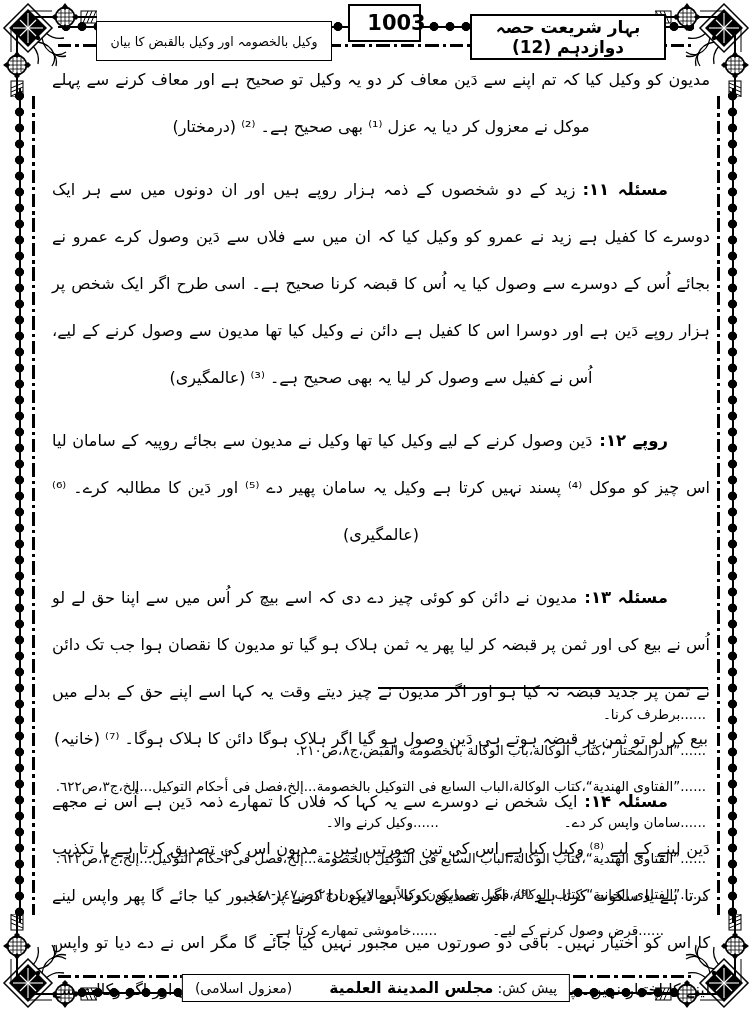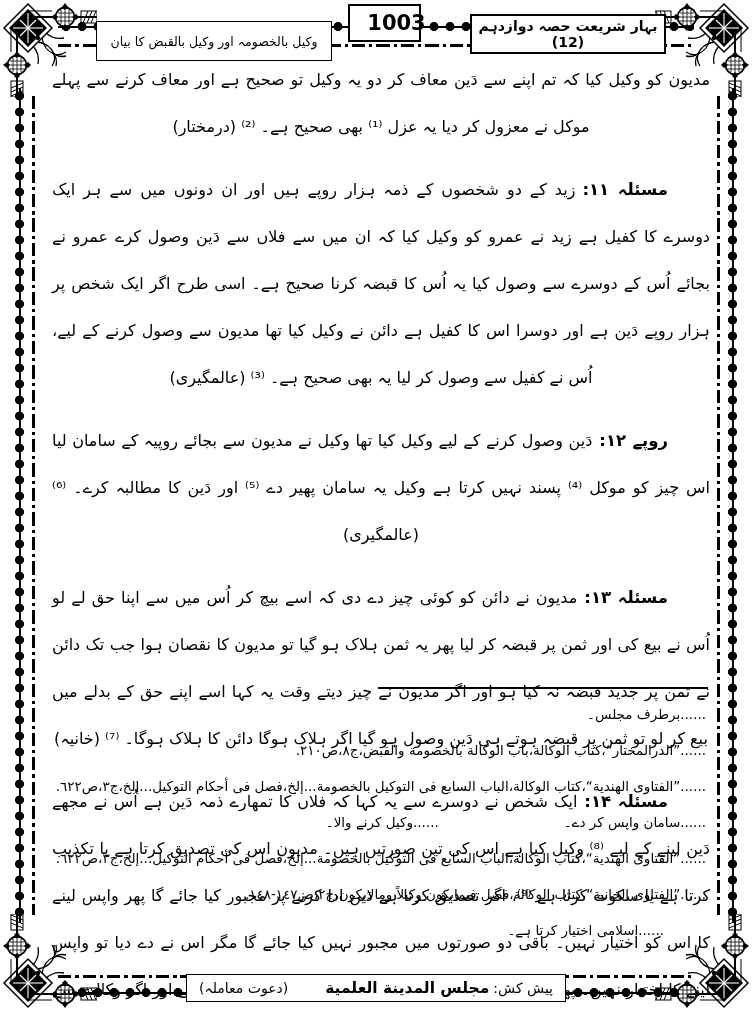--- a/index.html
+++ b/index.html
@@ -64,22 +64,22 @@
     text-align: center; direction: rtl;
   }
   .box-page {
     left: 348px; top: 4px; width: 73px; height: 38px;
     border-width: 2.8px;
     font-weight: bold; font-size: 21px; direction: ltr;
     font-family: "DejaVu Sans", sans-serif;
     padding-left: 24px;
   }
   .box-book {
-    right: 86px; top: 14px; width: 196px; height: 40px;
-    font-weight: bold; font-size: 14px; padding: 2px 6px;
+    right: 86px; top: 14px; width: 196px; height: 46px;
+    font-weight: bold; font-size: 17px; padding: 2px 6px;
   }
   .box-chapter {
     left: 96px; top: 21px; width: 236px; height: 40px;
     font-size: 12.5px; padding: 14px 6px; border-width: 1.6px;
   }
   
   .content {
     position: absolute; left: 52px; right: 42px; top: 56px; z-index: 2;
     direction: rtl; text-align: justify;
     font-size: 16px; line-height: 47px;
@@ -222,42 +222,43 @@
     <p class="para center-last indented"><span class="masala">مسئلہ ۱۱:</span><span>زید کے دو شخصوں کے ذمہ ہزار روپے ہیں اور ان دونوں میں سے ہر ایک دوسرے کا کفیل ہے زید نے عمرو کو وکیل کیا کہ ان میں سے فلاں سے دَین وصول کرے عمرو نے بجائے اُس کے دوسرے سے وصول کیا یہ اُس کا قبضہ کرنا صحیح ہے۔ اسی طرح اگر ایک شخص پر ہزار روپے دَین ہے اور دوسرا اس کا کفیل ہے دائن نے وکیل کیا تھا مدیون سے وصول کرنے کے لیے، اُس نے کفیل سے وصول کر لیا یہ بھی صحیح ہے۔ ⁽³⁾ (عالمگیری)</span></p>
     <p class="para center-last indented"><span class="masala">روپے ۱۲:</span><span>دَین وصول کرنے کے لیے وکیل کیا تھا وکیل نے مدیون سے بجائے روپیہ کے سامان لیا اس چیز کو موکل ⁽⁴⁾ پسند نہیں کرتا ہے وکیل یہ سامان پھیر دے ⁽⁵⁾ اور دَین کا مطالبہ کرے۔ ⁽⁶⁾ (عالمگیری)</span></p>
     <p class="para center-last indented"><span class="masala">مسئلہ ۱۳:</span><span>مدیون نے دائن کو کوئی چیز دے دی کہ اسے بیچ کر اُس میں سے اپنا حق لے لو اُس نے بیع کی اور ثمن پر قبضہ کر لیا پھر یہ ثمن ہلاک ہو گیا تو مدیون کا نقصان ہوا جب تک دائن نے ثمن پر جدید قبضہ نہ کیا ہو اور اگر مدیون نے چیز دیتے وقت یہ کہا اسے اپنے حق کے بدلے میں بیع کر لو تو ثمن پر قبضہ ہوتے ہی دَین وصول ہو گیا اگر ہلاک ہوگا دائن کا ہلاک ہوگا۔ ⁽⁷⁾ (خانیہ)</span></p>
     <p class="para justify-last indented"><span class="masala">مسئلہ ۱۴:</span><span>ایک شخص نے دوسرے سے یہ کہا کہ فلاں کا تمھارے ذمہ دَین ہے اُس نے مجھے دَین لینے کے لیے ⁽⁸⁾ وکیل کیا ہے اس کی تین صورتیں ہیں۔ مدیون اس کی تصدیق کرتا ہے یا تکذیب کرتا ہے یا سکوت کرتا ہے ⁽⁹⁾، اگر تصدیق کرتا ہے دَین ادا کرنے پر مجبور کیا جائے گا پھر واپس لینے کا اس کو اختیار نہیں۔ باقی دو صورتوں میں مجبور نہیں کیا جائے گا مگر اس نے دے دیا تو واپس لینے کا اختیار نہیں۔ پھر موکل آیا اس نے وکالت کا اقرار کر لیا تو معاملہ ختم ہے اور اگر وکالت سے انکار</span></p>
   </div>
 
   <div class="fn-sep"></div>
 
   <div class="footnotes">
     <div class="fn-row">
-      <span>......برطرف مجلس۔</span>
+      <span>......برطرف کرنا۔</span>
     </div>
     <div class="fn-row">
       <span>......”الدرالمختار“،کتاب الوکالة،باب الوکالة بالخصومة والقبض،ج٨،ص٢١٠.</span>
     </div>
     <div class="fn-row">
       <span>......”الفتاوی الھندیة“،کتاب الوکالة،الباب السابع فی التوکیل بالخصومة...إلخ،فصل فی أحکام التوکیل...إلخ،ج٣،ص٦٢٢.</span>
     </div>
     <div class="fn-row gap-wide">
       <span>......سامان واپس کر دے۔</span>
       <span>......وکیل کرنے والا۔</span>
     </div>
     <div class="fn-row">
       <span>......”الفتاوی الھندیة“،کتاب الوکالة،الباب السابع فی التوکیل بالخصومة...إلخ،فصل فی أحکام التوکیل...إلخ،ج٣،ص٦٢٢.</span>
     </div>
     <div class="fn-row">
       <span>......”الفتاوی الخانیة“،کتاب الوکالة،فصل فیمایکون وکیلاً ومالایکون،ج٢،ص١٤٧-١٤٨.</span>
     </div>
     <div class="fn-row gap-med">
-      <span>......اسلامی اختیار کرتا ہے۔</span>
+      <span>......قرض وصول کرنے کے لیے۔</span>
+      <span>......خاموشی تمھارے کرتا ہے۔</span>
     </div>
   </div>
 
   <div class="footer-box">
     <span>پیش کش:</span>
     <span class="pub-name">مجلس المدینة العلمیة</span>
-    <span>(دعوت معاملہ)</span>
+    <span>(معزول اسلامی)</span>
   </div>
 
 </div>
 
 </body></html>

